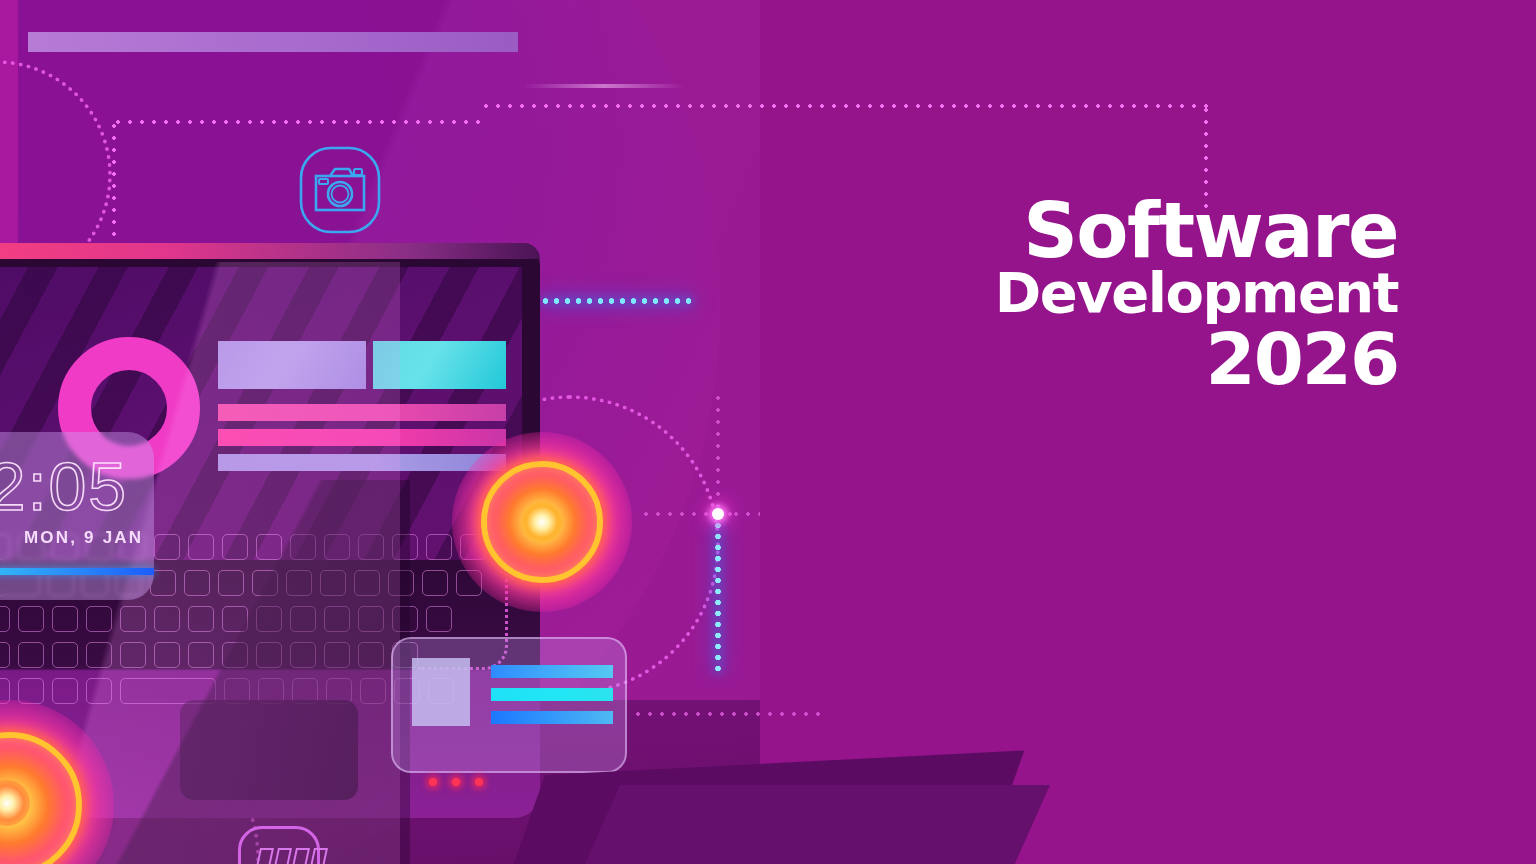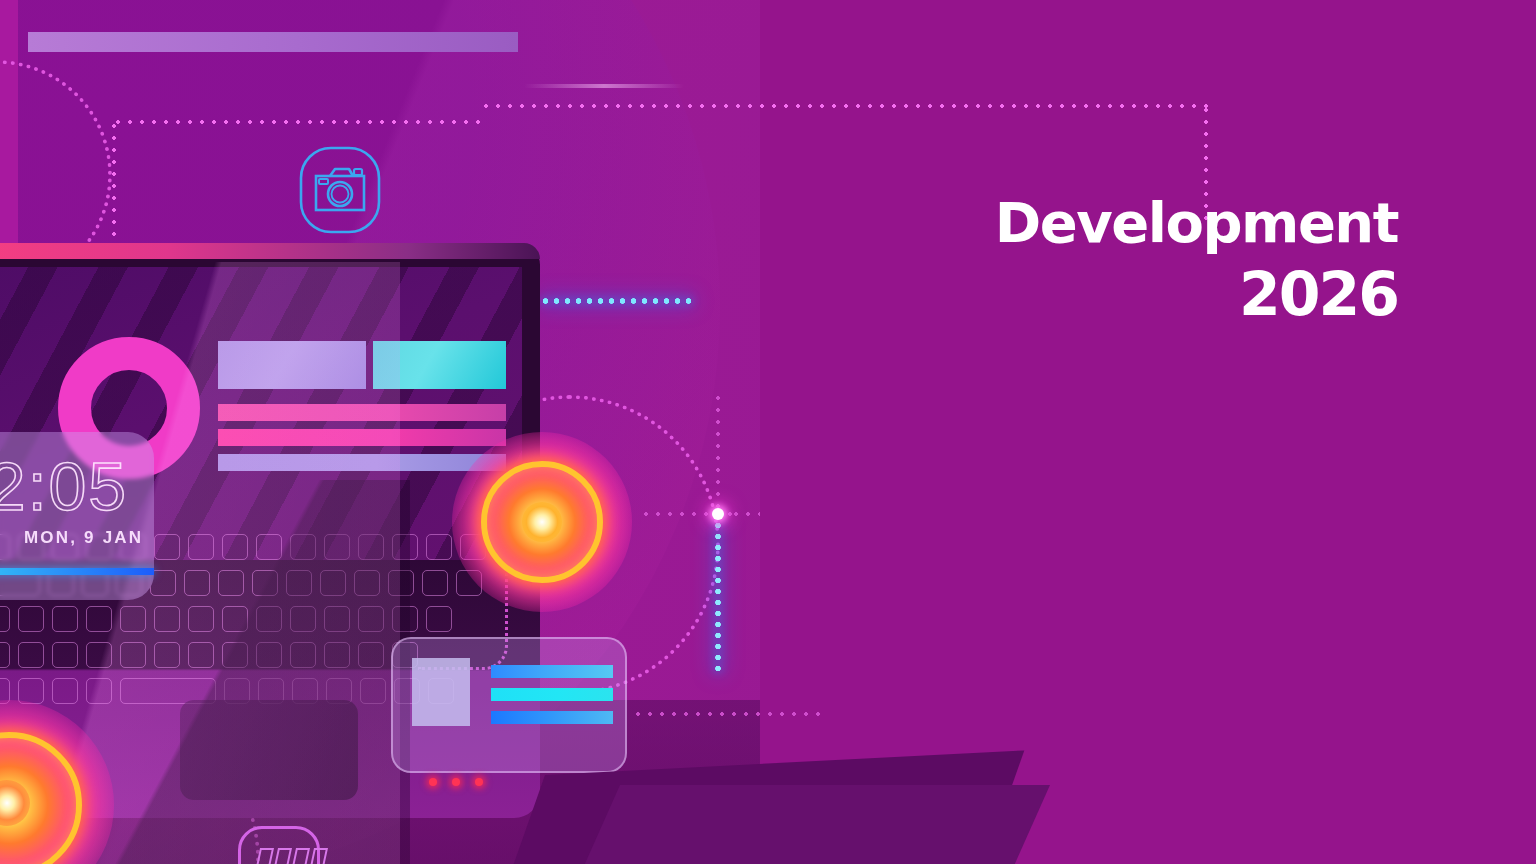--- a/index.html
+++ b/index.html
@@ -322,21 +322,21 @@
     right: 138px; top: 196px;
     width: 720px;
     text-align: right;
     color: #FFFFFF;
     font-family: "DejaVu Sans", sans-serif;
     font-weight: 700;
   }
   .hl-1 { font-size: 76px; line-height: .92; letter-spacing: -1.5px; }
   .hl-2 { font-size: 56px; line-height: .98; letter-spacing: -1.5px; }
   .hl-3 { font-size: 60px; line-height: 1.22; letter-spacing: -1px; }
-  .hl-4 { font-size: 60px; line-height: 1.06; letter-spacing: -2px; margin-top: 12px; }
+  .hl-4 { font-size: 72px; line-height: 1.06; letter-spacing: -2px; }
 </style>
 </head>
 <body>
 
 <div id="banner">
 
   <div class="bg-circle"></div>
   <div class="bg-circle-top-hl"></div>
   <div class="left-strip"></div>
   <div class="bg-wedge"></div>
@@ -497,17 +497,18 @@
   <div class="floor-shadow-a"></div>
   <div class="floor-shadow-b"></div>
 
   <div class="bottom-icon"></div>
   <div class="bi-shape" style="left:258px; top:848px;"></div>
   <div class="bi-shape" style="left:276px; top:848px;"></div>
   <div class="bi-shape" style="left:294px; top:848px;"></div>
   <div class="bi-shape" style="left:312px; top:848px;"></div>
 
   <div class="headline">
+    <div class="hl-1">Software</div>
     <div class="hl-2">Development</div>
     <div class="hl-4">2026</div>
   </div>
 
 </div>
 
 </body></html>

